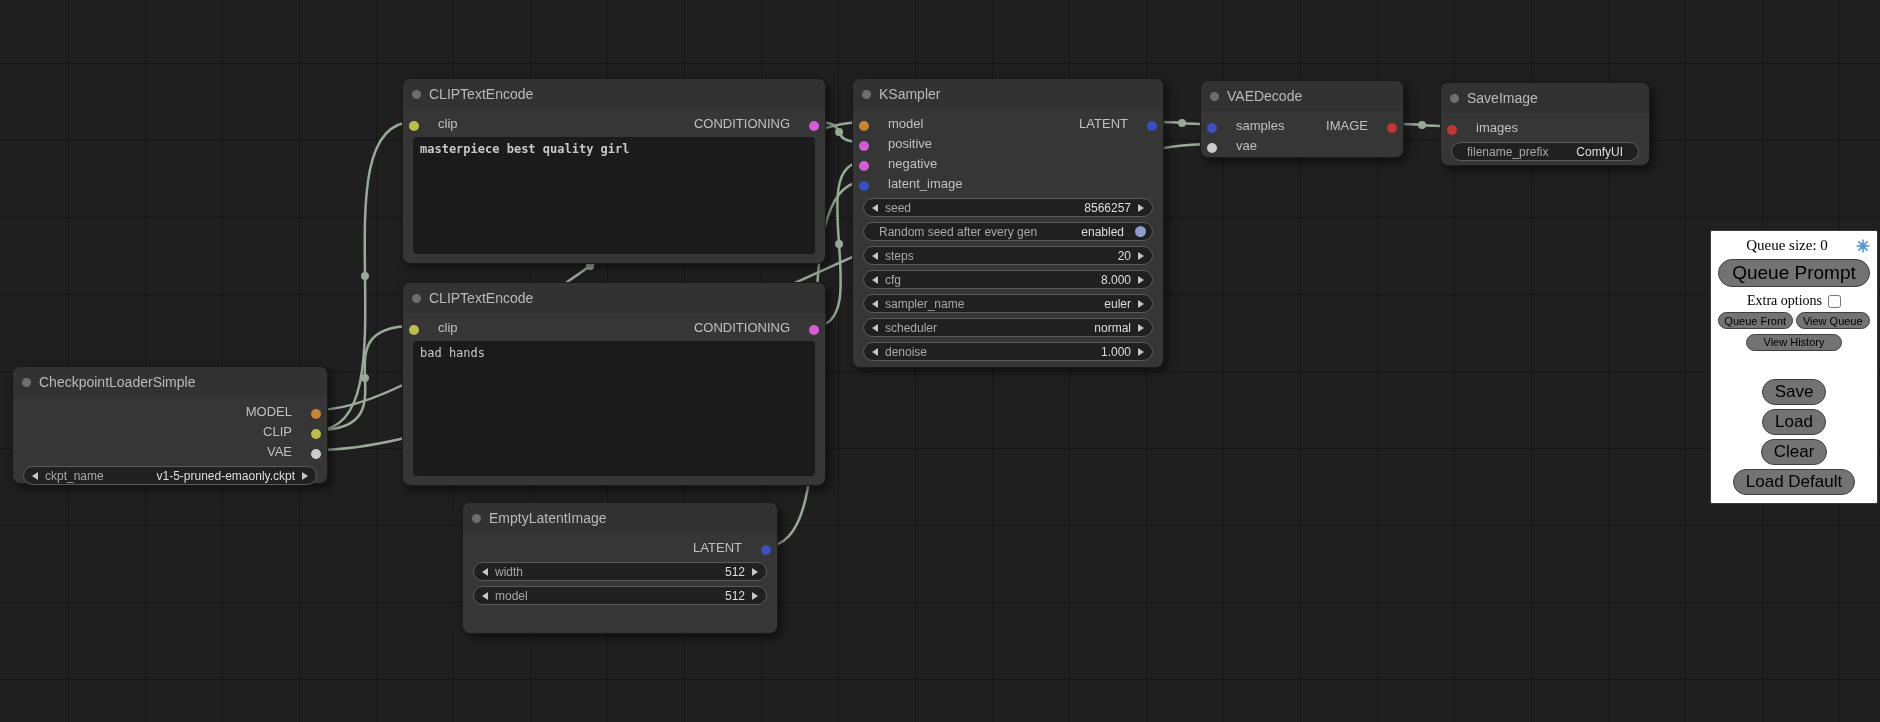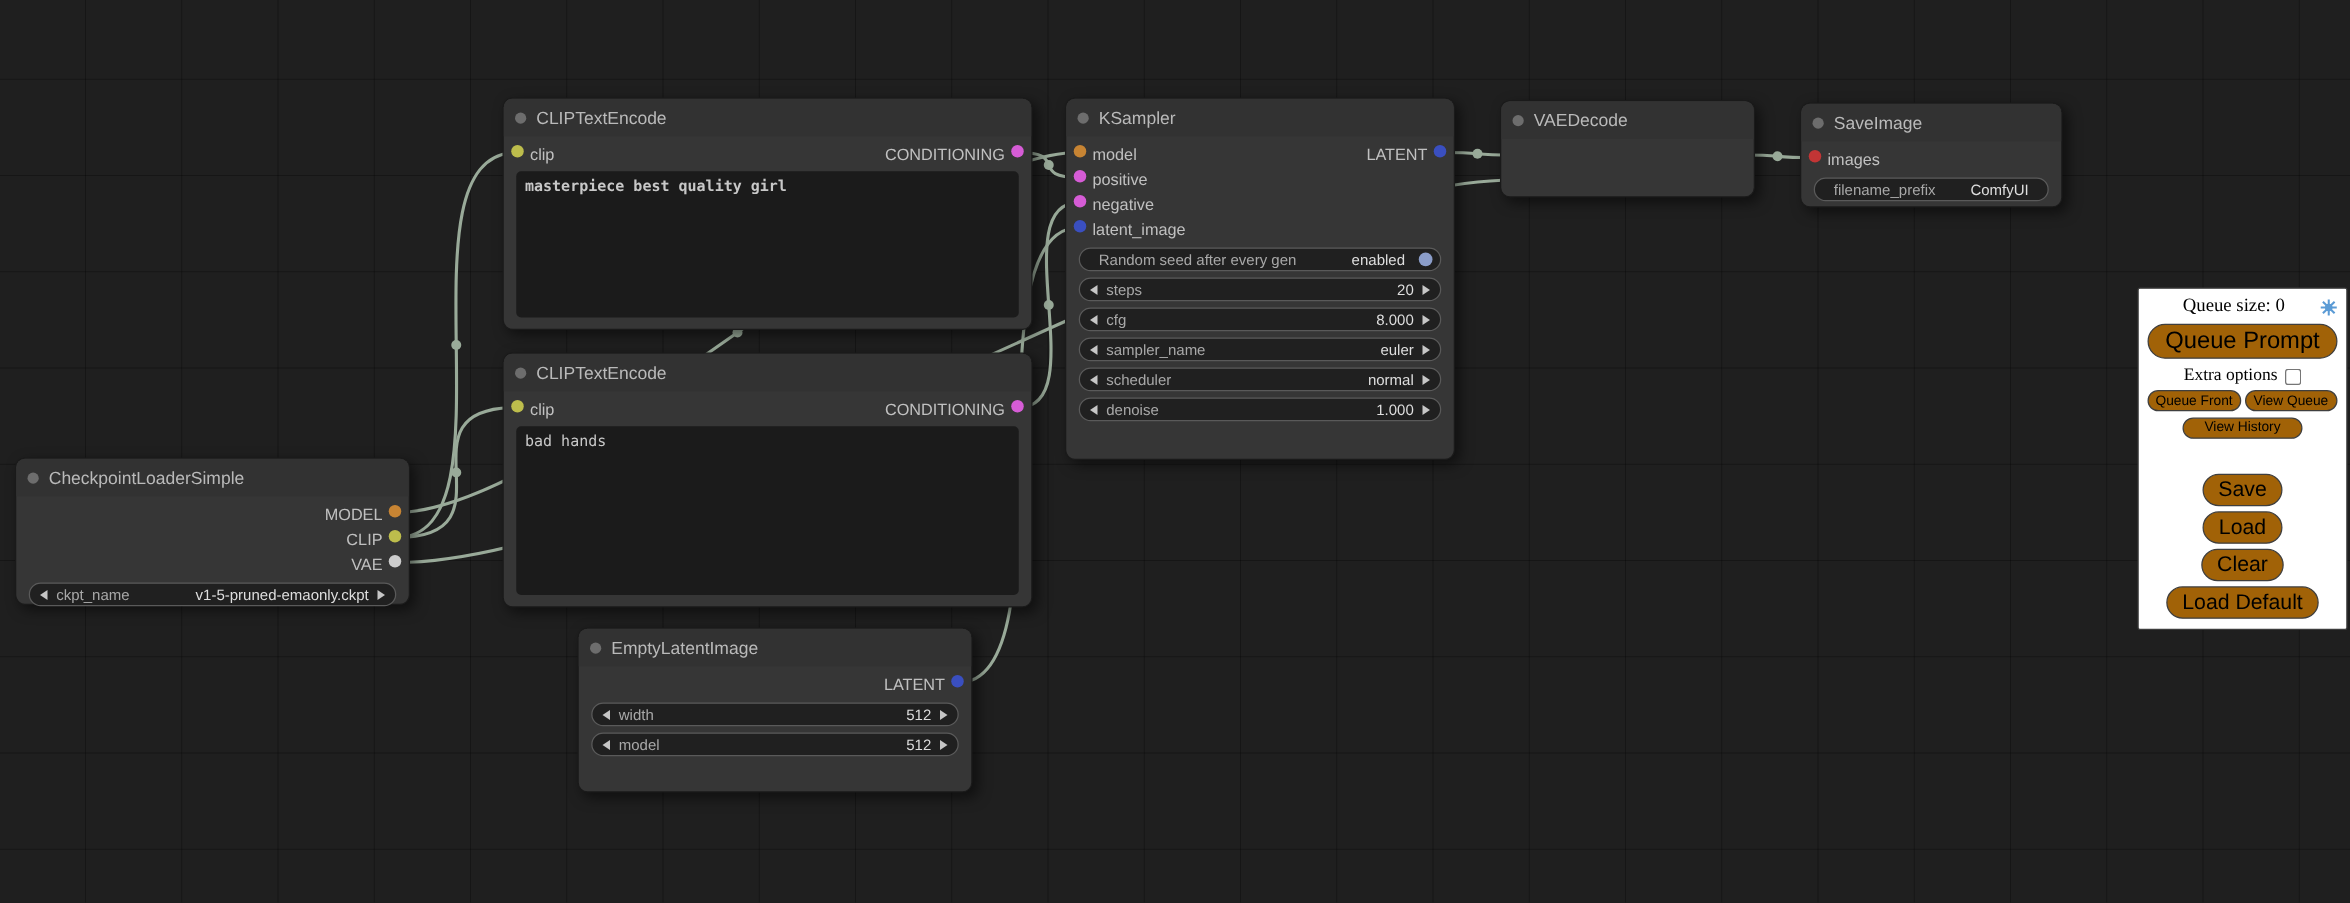--- a/index.html
+++ b/index.html
@@ -20,21 +20,21 @@
     border-radius: 8px; box-shadow: 4px 4px 10px rgba(0,0,0,0.5); }
   .ntitle { height: 30px; display: flex; align-items: center; gap: 8px;
     padding: 0 9px; background: #323232; border-radius: 7px 7px 0 0;
     color: #bababa; font-size: 14px; white-space: nowrap; }
   .tdot { width: 9px; height: 9px; border-radius: 50%; background: #6d6d6d; flex: none; }
   .nbody { padding-top: 4px; }
 
   .nrow { height: 20px; display: flex; align-items: center;
     justify-content: space-between; padding: 0 6px; font-size: 13px; color: #c0c0c0; }
   .nrow.rout { justify-content: flex-end; }
-  .sg { display: flex; align-items: flex-start; gap: 5px; }
+  .sg { display: flex; align-items: flex-end; gap: 19px; }
   .sdot { width: 10px; height: 10px; border-radius: 50%; flex: none; }
   .c-model { background: #C78433; } .c-clip { background: #BDBD4C; }
   .c-vae { background: #CCCCCC; } .c-cond { background: #D65CD6; }
   .c-latent { background: #3A4FC0; } .c-image { background: #C23535; }
 
   .widget { height: 19px; margin: 5px 10px 0; border: 1px solid #5a5a5a;
     background: #202020; border-radius: 10px; display: flex; align-items: center;
     padding: 0 8px; font-size: 12px; white-space: nowrap; }
   .wl { color: #a8a8a8; margin-left: 7px; }
   .wv { margin-left: auto; color: #dedede; margin-right: 7px; }
@@ -50,21 +50,21 @@
     font-family: "DejaVu Sans Mono", monospace; font-size: 12px;
     padding: 5px 7px; resize: none; display: block; outline: none; }
 
   
   #menu { position: absolute; left: 1710px; top: 230px; width: 168px;
     background: #ffffff; border: 1px solid #3c3c3c; border-radius: 2px;
     padding: 6px 7px 8px; font-family: "Liberation Serif", serif; color: #000; }
   .mhead { display: flex; align-items: center; font-size: 15px; }
   .mhead .mtxt { flex: 1; text-align: center; }
   .gear { width: 14px; height: 14px; flex: none; cursor: pointer; }
-  #menu button { font-family: "Liberation Sans", sans-serif; background: #a16207;
+  #menu button { font-family: "Liberation Sans", sans-serif; background: #737373;
     border: 1px solid #3f3f3f; border-radius: 14px; color: #000; cursor: pointer; }
   .qp { display: block; width: 100%; font-size: 19px; height: 28px;
     margin-top: 5px; border-radius: 6px; }
   .extra { display: flex; justify-content: center; align-items: center; gap: 6px;
     margin-top: 6px; font-size: 14px; }
   .extra input { width: 13px; height: 13px; }
   .qrow { display: flex; gap: 3px; margin-top: 3px; }
   .qrow button { flex: 1; font-size: 11px; height: 17px; border-radius: 3px; }
   .vhwrap { text-align: center; margin-top: 3px; }
   .vh { width: 96px; font-size: 11px; height: 17px; border-radius: 3px; }
@@ -203,20 +203,26 @@
             <span>negative</span>
           </span>
       </div>
       <div class="nrow">
         <span class="sg">
             <span class="sdot c-latent"></span>
             <span>latent_image</span>
           </span>
       </div>
       <div class="widget">
+        <span class="arrL"></span>
+        <span class="wl">seed</span>
+        <span class="wv">8566257</span>
+        <span class="arrR"></span>
+      </div>
+      <div class="widget">
         <span class="wl">Random seed after every gen</span>
         <span class="wv">enabled</span>
         <span class="toggledot"></span>
       </div>
       <div class="widget">
         <span class="arrL"></span>
         <span class="wl">steps</span>
         <span class="wv">20</span>
         <span class="arrR"></span>
       </div>
@@ -271,20 +277,38 @@
         <span class="wv">512</span>
         <span class="arrR"></span>
       </div>
     </div>
   </div>
 
   <div class="node" style="left:1200px;top:80px;width:204px;height:78px">
     <div class="ntitle">
       <span class="tdot"></span>
       <span>VAEDecode</span>
+    </div>
+    <div class="nbody">
+      <div class="nrow">
+        <span class="sg">
+            <span class="sdot c-latent"></span>
+            <span>samples</span>
+          </span>
+        <span class="sg">
+            <span>IMAGE</span>
+            <span class="sdot c-image"></span>
+          </span>
+      </div>
+      <div class="nrow">
+        <span class="sg">
+            <span class="sdot c-vae"></span>
+            <span>vae</span>
+          </span>
+      </div>
     </div>
   </div>
 
   <div class="node" style="left:1440px;top:82px;width:210px;height:84px">
     <div class="ntitle">
       <span class="tdot"></span>
       <span>SaveImage</span>
     </div>
     <div class="nbody">
       <div class="nrow">

